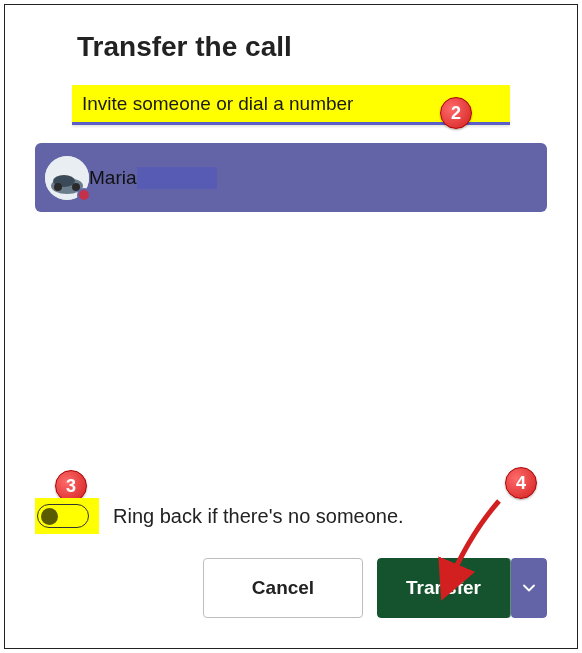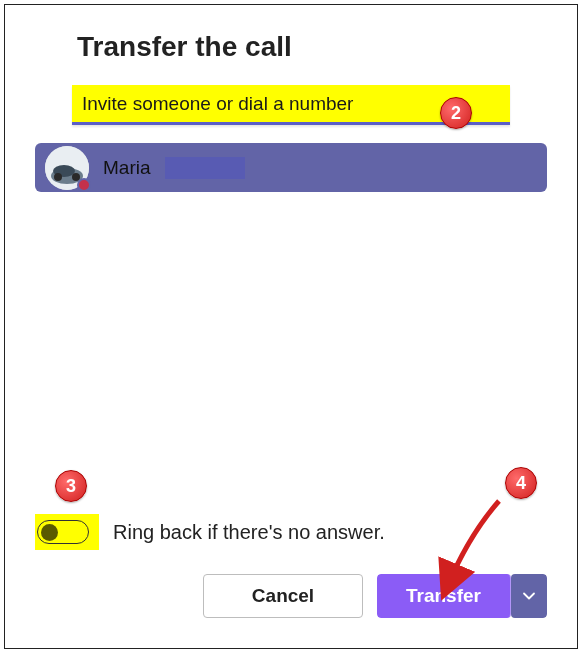--- a/index.html
+++ b/index.html
@@ -59,25 +59,25 @@
       border: 1px solid #a00;
       box-shadow: 0 1px 2px rgba(0,0,0,0.3);
     }
     .callout-2 { top: 92px; right: 105px; }
     .callout-3 { top: 465px; left: 50px; }
     .callout-4 { top: 462px; right: 40px; }
     .person-chip {
       margin-top: 18px;
       background: #6264a7;
       border-radius: 6px;
-      height: 49px;
+      height: 69px;
       display: flex;
       align-items: center;
       padding: 0 10px;
-      gap: 14px;
+      gap: 0;
     }
     .avatar {
       width: 44px;
       height: 44px;
       border-radius: 50%;
       background: #d8dde2;
       position: relative;
       display: flex;
       align-items: center;
       justify-content: center;
@@ -138,21 +138,21 @@
       font-size: 20px;
       color: #222;
     }
     .footer {
       display: flex;
       justify-content: flex-end;
       gap: 14px;
       align-items: stretch;
     }
     .btn {
-      height: 44px;
+      height: 60px;
       border-radius: 4px;
       font-size: 19px;
       font-weight: 600;
       display: flex;
       align-items: center;
       justify-content: center;
       cursor: pointer;
     }
     .btn-cancel {
       width: 160px;
@@ -160,21 +160,21 @@
       color: #222;
       border: 1px solid #bdbdbd;
     }
     .btn-transfer-group {
       display: flex;
       border-radius: 4px;
       overflow: hidden;
     }
     .btn-transfer {
       width: 134px;
-      background: #8b5cf6;
+      background: #14532d;
       color: #fff;
       border: none;
       border-right: 1px solid rgba(255,255,255,0.35);
     }
     .btn-transfer-split {
       width: 36px;
       background: #6264a7;
       color: #fff;
       border: none;
       display: flex;
@@ -229,21 +229,21 @@
     </defs>
     <path d="M 70 6 Q 40 40 18 92" stroke="#d1201f" stroke-width="5" fill="none" marker-end="url(#ah)"></path>
   </svg>
 
   <div class="ringback-row">
     <span class="toggle-hl">
       <span class="toggle">
         <span class="toggle-knob"></span>
       </span>
     </span>
-    <span class="ringback-label">Ring back if there's no answer.</span>
+    <span class="ringback-label">Ring back if there's no someone.</span>
   </div>
 
   <div class="footer">
     <button class="btn btn-cancel">Cancel</button>
     <div class="btn-transfer-group">
       <button class="btn btn-transfer">Transfer</button>
       <button class="btn btn-transfer-split">
         <svg viewBox="0 0 14 14">
           <path d="M2 4.5 L7 9.5 L12 4.5" stroke="#fff" stroke-width="1.8" fill="none" stroke-linecap="round" stroke-linejoin="round"></path>
         </svg>

